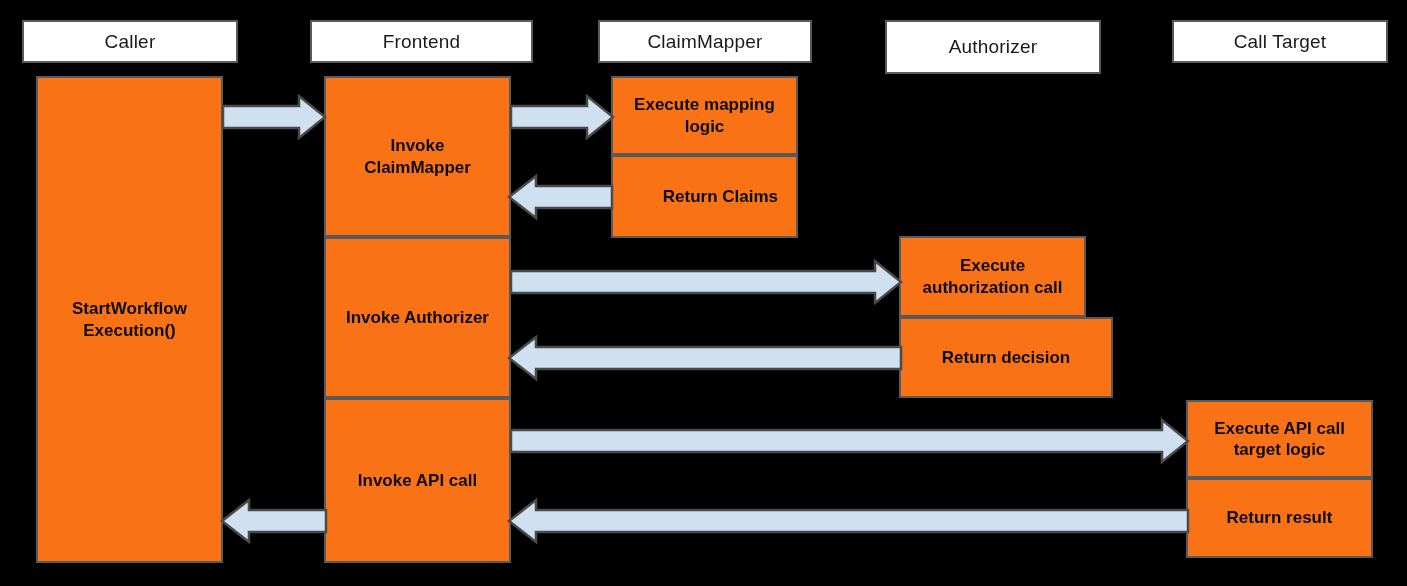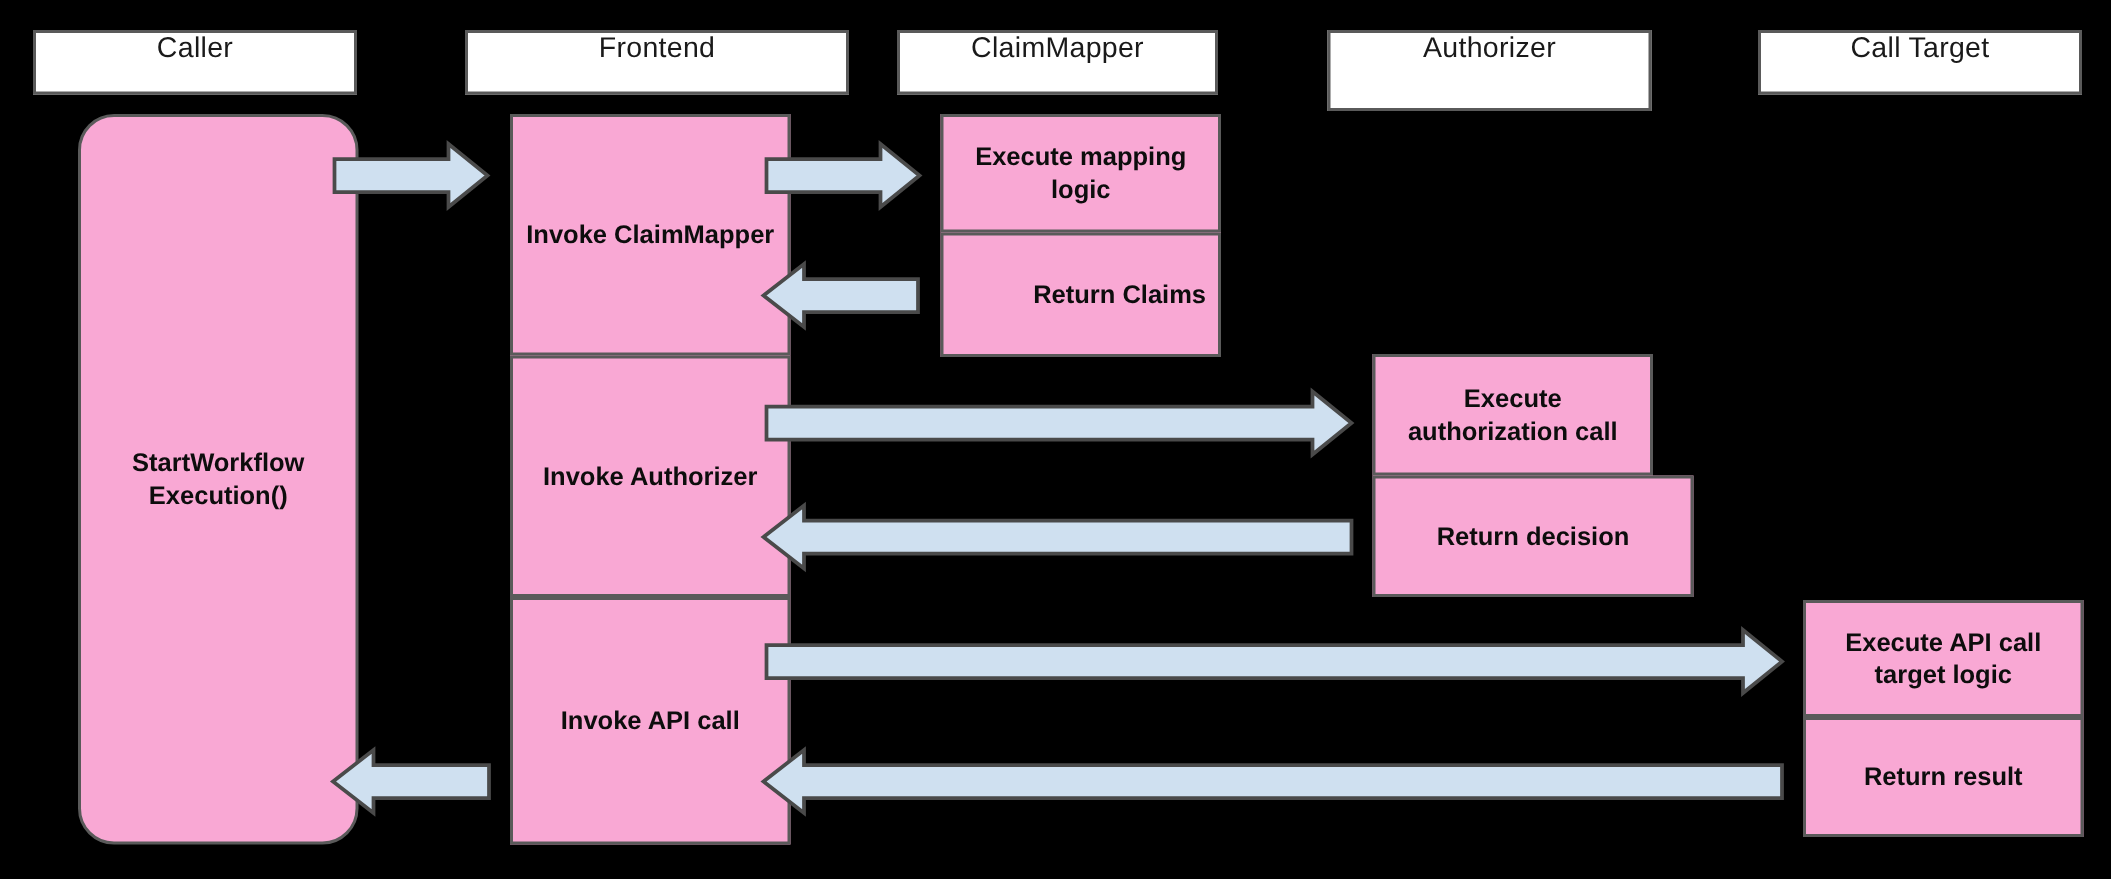--- a/index.html
+++ b/index.html
@@ -14,76 +14,76 @@
     background: #000000;
     overflow: hidden;
     font-family: "Liberation Sans", sans-serif;
   }
   .lane-header {
     position: absolute;
     background: #ffffff;
     border: 2px solid #5a5a5a;
     box-sizing: border-box;
     display: flex;
+    align-items: center;
     justify-content: center;
     color: #1a1a1a;
     font-size: 19px;
     font-weight: 400;
     letter-spacing: 0.2px;
   }
   .act-box {
     position: absolute;
-    background: #f9a8d4;
+    background: #f97316;
     border: 2px solid #5a5a5a;
     box-sizing: border-box;
     display: flex;
     align-items: center;
     justify-content: center;
     text-align: center;
     color: #0d0d0d;
     font-size: 17px;
     font-weight: bold;
     line-height: 1.25;
-    padding: 2px 8px;
-    margin-left: 16px;
+    padding: 2px 18px;
   }
   .arrow {
     position: absolute;
   }
   .arrow svg {
     display: block;
     overflow: visible;
   }
 </style>
 </head>
 <body>
 
 <div id="canvas">
 
   <div class="lane-header" style="left:22px; top:20px; width:216px; height:43px;">
     <span>Caller</span>
   </div>
 
-  <div class="lane-header" style="left:310px; top:20px; width:256px; height:43px;">
+  <div class="lane-header" style="left:310px; top:20px; width:223px; height:43px;">
     <span>Frontend</span>
   </div>
 
   <div class="lane-header" style="left:598px; top:20px; width:214px; height:43px;">
     <span>ClaimMapper</span>
   </div>
 
   <div class="lane-header" style="left:885px; top:20px; width:216px; height:54px;">
     <span>Authorizer</span>
   </div>
 
   <div class="lane-header" style="left:1172px; top:20px; width:216px; height:43px;">
     <span>Call Target</span>
   </div>
 
-  <div class="act-box" style="left:36px; top:76px; width:187px; height:487px;border-radius:24px;">
+  <div class="act-box" style="left:36px; top:76px; width:187px; height:487px;">
     <span>StartWorkflow Execution()</span>
   </div>
 
   <div class="act-box" style="left:324px; top:237px; width:187px; height:161px;">
     <span>Invoke Authorizer</span>
   </div>
 
   <div class="act-box" style="left:324px; top:76px; width:187px; height:161px;">
     <span>Invoke ClaimMapper</span>
   </div>

